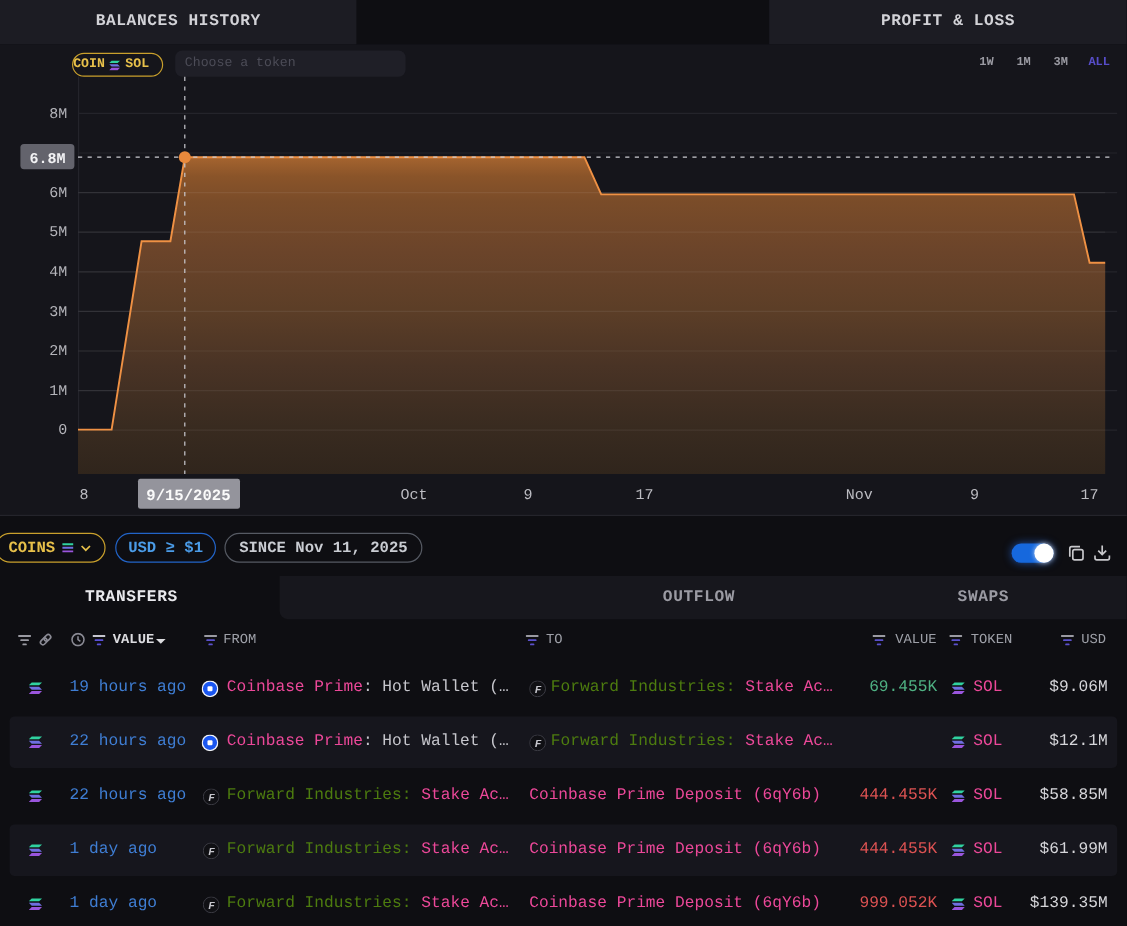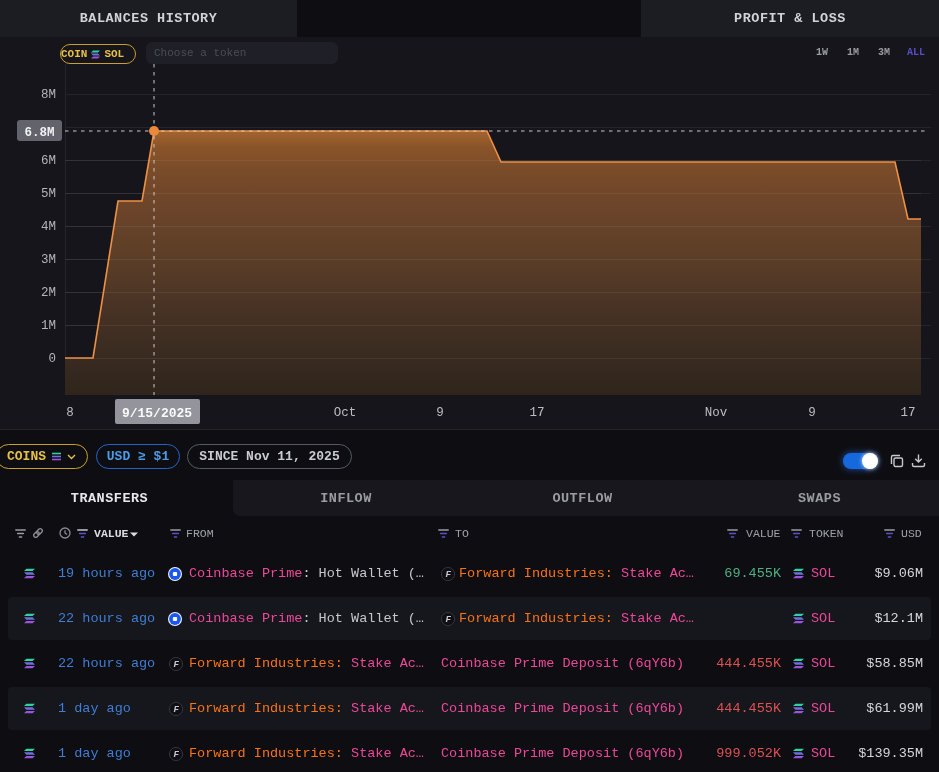--- a/index.html
+++ b/index.html
@@ -54,21 +54,21 @@
   #thead { position:absolute; top:516px; left:0; width:939px; height:35px;
     font-size:11.5px; color:#9ea0a8; }
   #thead .lbl { position:absolute; top:0; height:35px; line-height:35px; }
   #thead .w { color:#dcdce0; font-weight:bold; }
 
   .row { position:absolute; left:0; width:939px; height:45px; font-size:13.5px; }
   .row .bg { position:absolute; left:8px; top:1px; width:923px; height:43px;
     background:#16161d; border-radius:4px; }
   .cell { position:absolute; top:0; height:45px; line-height:45px; white-space:nowrap; }
   .time { left:58px; color:#3f7ed4; }
-  .gray { color:#f97316; }
+  .gray { color:#4d7c0f; }
   .wb { color:#ec4899; font-weight:normal; }
   .wr { color:#c6c6cc; }
   .val { text-align:right; }
   .green { color:#4fb183; }
   .red { color:#dc5252; }
   .usd { text-align:right; color:#d6d6da; }
   svg { display:block; }
   .icon { position:absolute; }
 </style>
 </head>
@@ -186,21 +186,20 @@
       <path d="M11 2.5 H4 a1.5 1.5 0 0 0 -1.5 1.5 V11"></path>
     </svg>
   <svg class="icon" style="top:452px;left:910px;" width="17" height="17" viewBox="0 0 17 17" fill="none" stroke="#c8c8cc" stroke-width="1.4">
       <path d="M8.5 2.5 V9.5 M5.2 6.8 L8.5 10.1 L11.8 6.8"></path>
       <path d="M2.5 11 v2 a1.5 1.5 0 0 0 1.5 1.5 h9 a1.5 1.5 0 0 0 1.5 -1.5 v-2"></path>
     </svg>
 
   <div id="tabs2">
     <div class="inact"></div>
     <div class="t2 active" style="left:0;width:219px;">TRANSFERS</div>
-    <div class="t2" style="left:233px;width:226px;">INFLOW</div>
     <div class="t2" style="left:469px;width:227px;">OUTFLOW</div>
     <div class="t2" style="left:704px;width:231px;">SWAPS</div>
   </div>
 
   <div id="thead">
     <svg class="icon" style="top:12px;left:15px;" width="11" height="11" viewBox="0 0 11 11" stroke-width="1.5" stroke-linecap="round" fill="none">
         <line x1="0.8" y1="2" x2="10.2" y2="2" stroke="#9a9aa2"></line>
         <line x1="2.6" y1="5.5" x2="8.4" y2="5.5" stroke="#9a9aa2"></line>
         <line x1="4.4" y1="9" x2="6.6" y2="9" stroke="#9a9aa2"></line>
       </svg>

